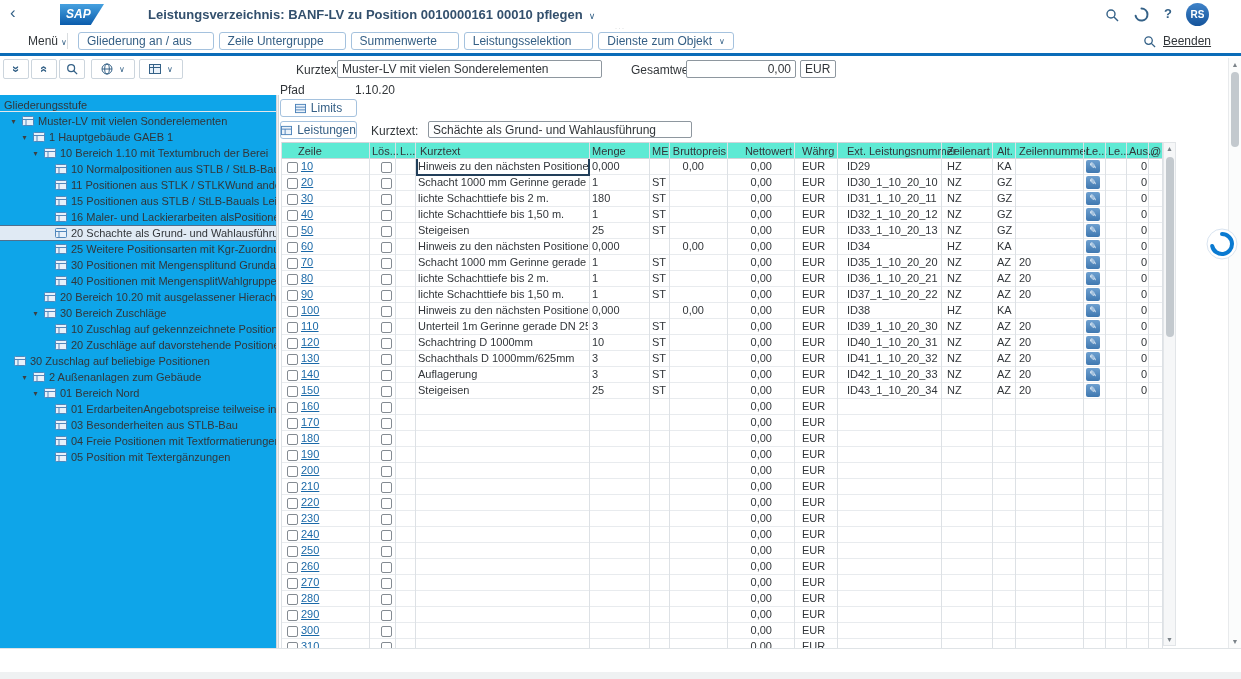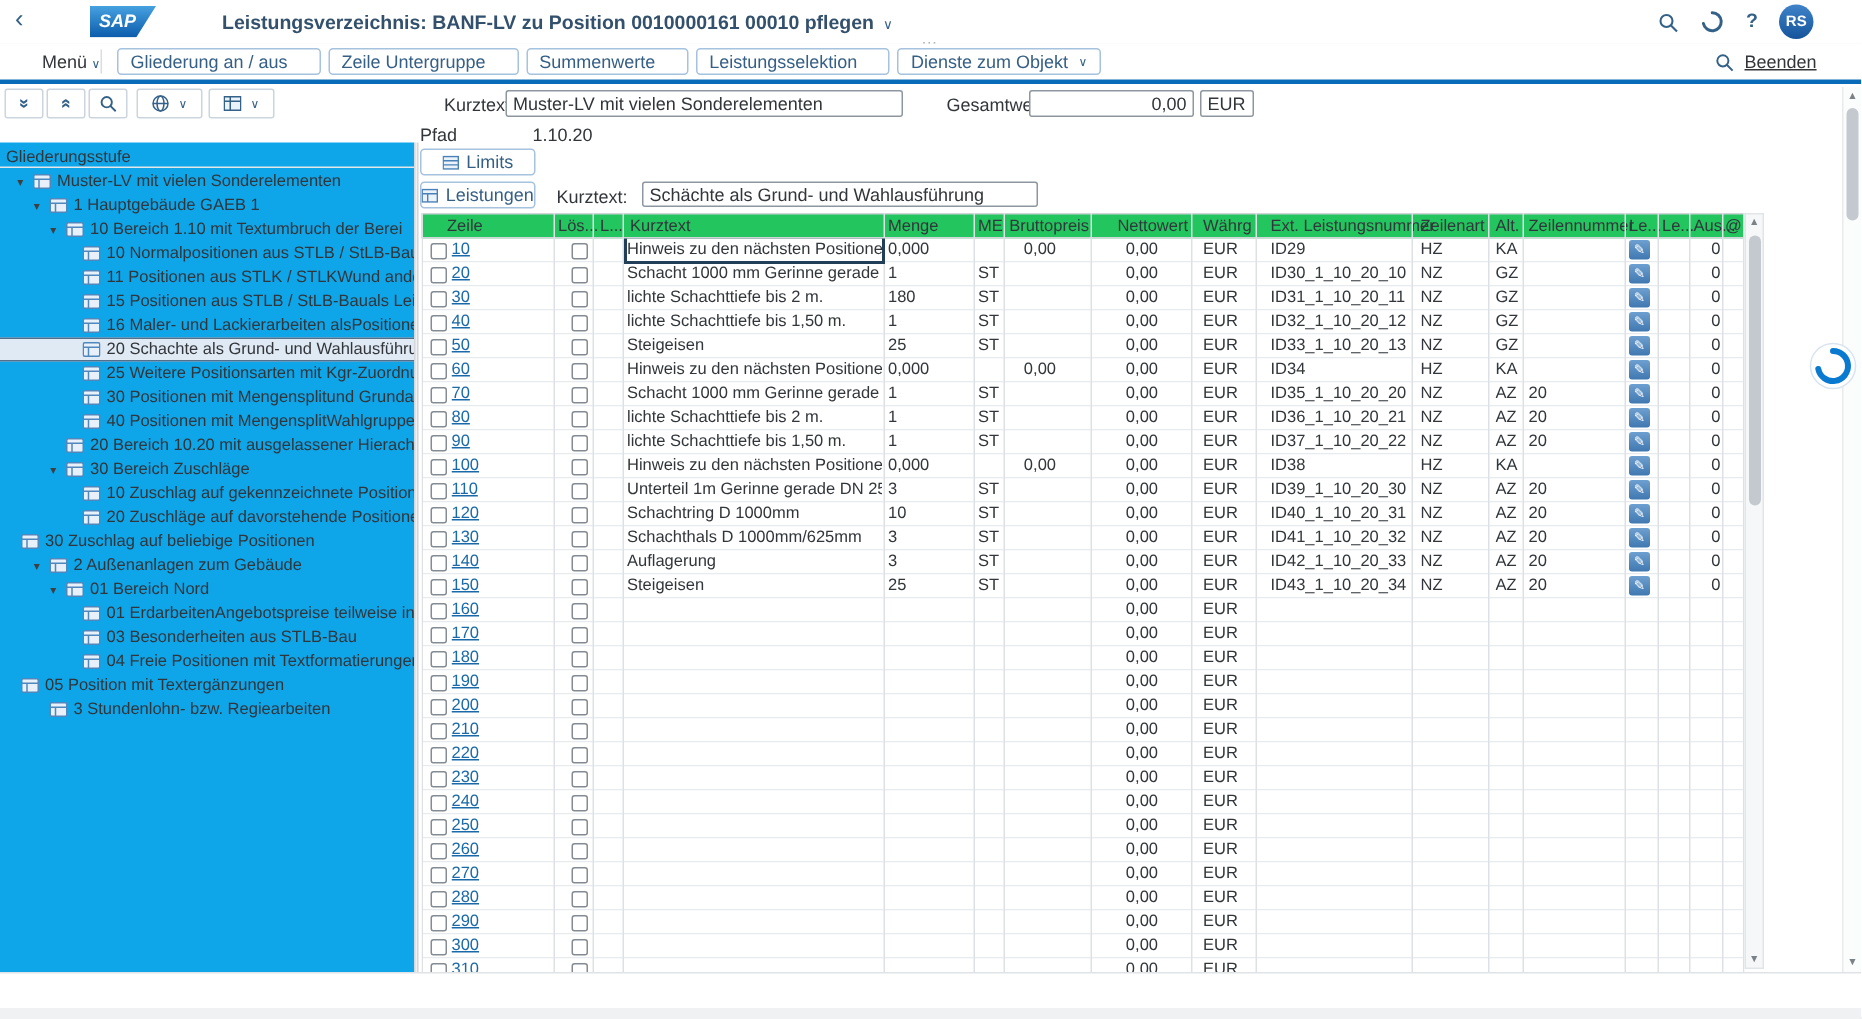--- a/index.html
+++ b/index.html
@@ -45,21 +45,21 @@
   .titem.selected{background:#e0eaf4;border-top:1px solid #50708e;border-bottom:1px solid #50708e;}
   .texp{width:11px;font-size:8px;color:#3c3f42;text-align:center;flex:none;}
   .tico{width:13px;height:12px;flex:none;display:inline-flex;}
   .tlabel{overflow:hidden;}
   .vsplit{position:absolute;left:276px;top:95px;width:3px;height:553px;background:#eef0f2;border-left:1px solid #d3d7da;border-right:1px solid #d3d7da;box-sizing:border-box;}
   
   .dbtn{position:absolute;left:280px;width:77px;height:18px;border:1px solid #a5c2de;border-radius:3px;background:#fff;
         color:#355f85;font-size:12px;display:flex;align-items:center;justify-content:center;gap:5px;box-sizing:border-box;cursor:pointer;}
   
   .table{position:absolute;left:281px;top:142px;width:882px;height:506px;overflow:hidden;font-size:11px;}
-  .thead{position:absolute;left:0;top:0;width:882px;height:17px;background:#22c55e;border-top:1px solid #cfd4d9;border-bottom:1px solid #cfd4d9;box-sizing:border-box;}
+  .thead{position:absolute;left:0;top:0;width:882px;height:17px;background:#5eead4;border-top:1px solid #cfd4d9;border-bottom:1px solid #cfd4d9;box-sizing:border-box;}
   .th{position:absolute;top:2px;white-space:nowrap;color:#32363a;cursor:pointer;}
   .tbody{position:absolute;left:0;top:17px;width:882px;height:489px;overflow:hidden;}
   .trow{position:relative;height:16px;border-bottom:1px solid #e8ebee;box-sizing:border-box;background:#fff;}
   .tc{position:absolute;top:1px;white-space:nowrap;overflow:hidden;}
   .cb{position:absolute;top:3px;width:9px;height:9px;border:1px solid #848b92;border-radius:2px;background:#fff;cursor:pointer;}
   .cb1{left:6px;} .cb2{left:100px;}
   .v-zeile{left:20px;width:50px;color:#1a69a8;text-decoration:underline;cursor:pointer;}
   .v-kurztext{left:137px;width:170px;}
   .v-kurztext.focused{outline:2px solid #223f5a;outline-offset:0;background:#fff;z-index:3;top:0;height:14px;padding-top:1px;}
   .v-menge{left:311px;width:56px;}
@@ -448,43 +448,32 @@
           <span class="tico">
             <svg viewBox="0 0 12 12" width="12" height="12">
               <rect x="0.5" y="1.5" width="11" height="9" rx="1" fill="#e8f1fa" stroke="#5187bb"></rect>
               <line x1="0.5" y1="4.5" x2="11.5" y2="4.5" stroke="#5187bb"></line>
               <line x1="4" y1="4.5" x2="4" y2="10.5" stroke="#5187bb"></line>
             </svg>
           </span>
           <span class="tlabel">04 Freie Positionen mit Textformatierungen</span>
         </div>
 
-        <div class="titem" style="">
+        <div class="titem" style="padding-left: 41px;">
           <span class="texp" style="visibility: hidden;">▾</span>
           <span class="tico">
             <svg viewBox="0 0 12 12" width="12" height="12">
               <rect x="0.5" y="1.5" width="11" height="9" rx="1" fill="#e8f1fa" stroke="#5187bb"></rect>
               <line x1="0.5" y1="4.5" x2="11.5" y2="4.5" stroke="#5187bb"></line>
               <line x1="4" y1="4.5" x2="4" y2="10.5" stroke="#5187bb"></line>
             </svg>
           </span>
           <span class="tlabel">05 Position mit Textergänzungen</span>
         </div>
 
-        <div class="titem" style="padding-left: 19px;">
-          <span class="texp" style="visibility: hidden;">▾</span>
-          <span class="tico">
-            <svg viewBox="0 0 12 12" width="12" height="12">
-              <rect x="0.5" y="1.5" width="11" height="9" rx="1" fill="#e8f1fa" stroke="#5187bb"></rect>
-              <line x1="0.5" y1="4.5" x2="11.5" y2="4.5" stroke="#5187bb"></line>
-              <line x1="4" y1="4.5" x2="4" y2="10.5" stroke="#5187bb"></line>
-            </svg>
-          </span>
-          <span class="tlabel">3 Stundenlohn- bzw. Regiearbeiten</span>
-        </div>
       </div>
   </div>
   <div class="vsplit"></div>
 
   <div class="dbtn" style="top:99px">
     <svg width="11" height="11" viewBox="0 0 12 12">
         <rect x="0.5" y="1.5" width="11" height="9" fill="#eaf2fa" stroke="#4a80b8"></rect>
         <line x1="0.5" y1="4.5" x2="11.5" y2="4.5" stroke="#4a80b8"></line>
         <line x1="0.5" y1="7.5" x2="11.5" y2="7.5" stroke="#4a80b8"></line>
       </svg>

